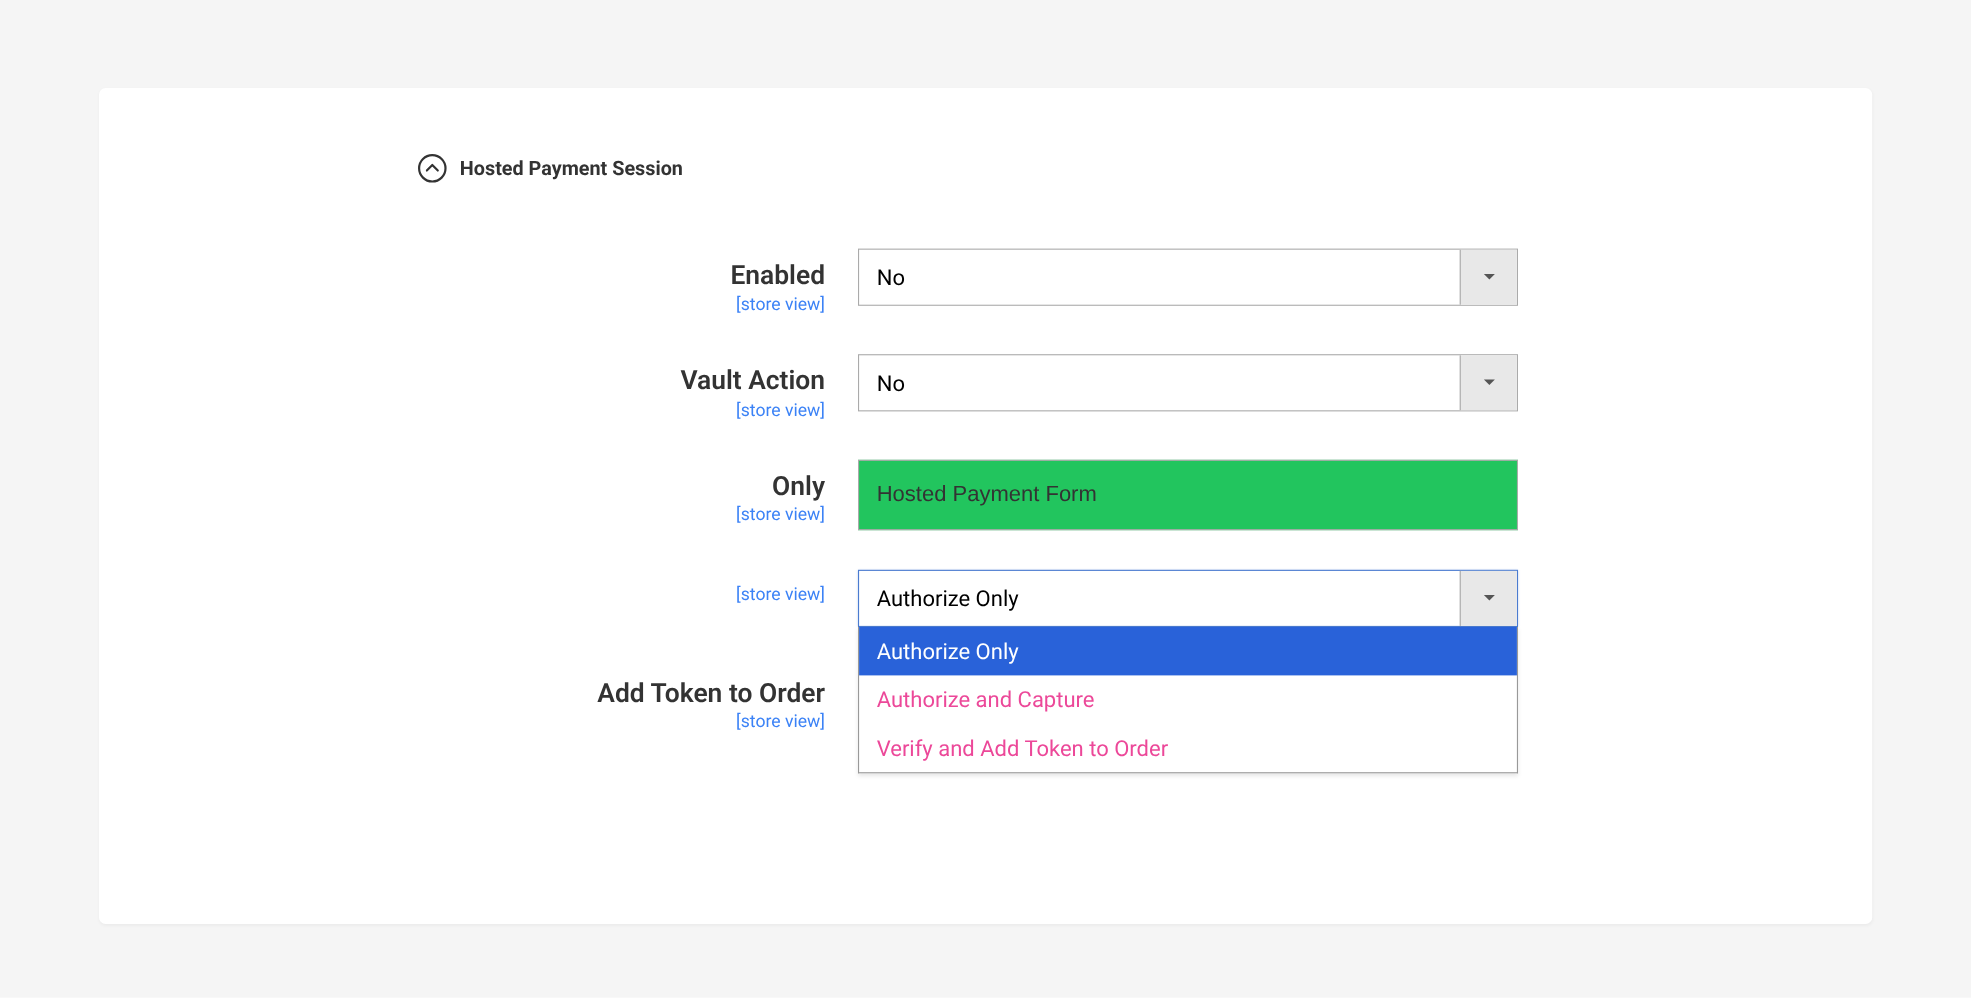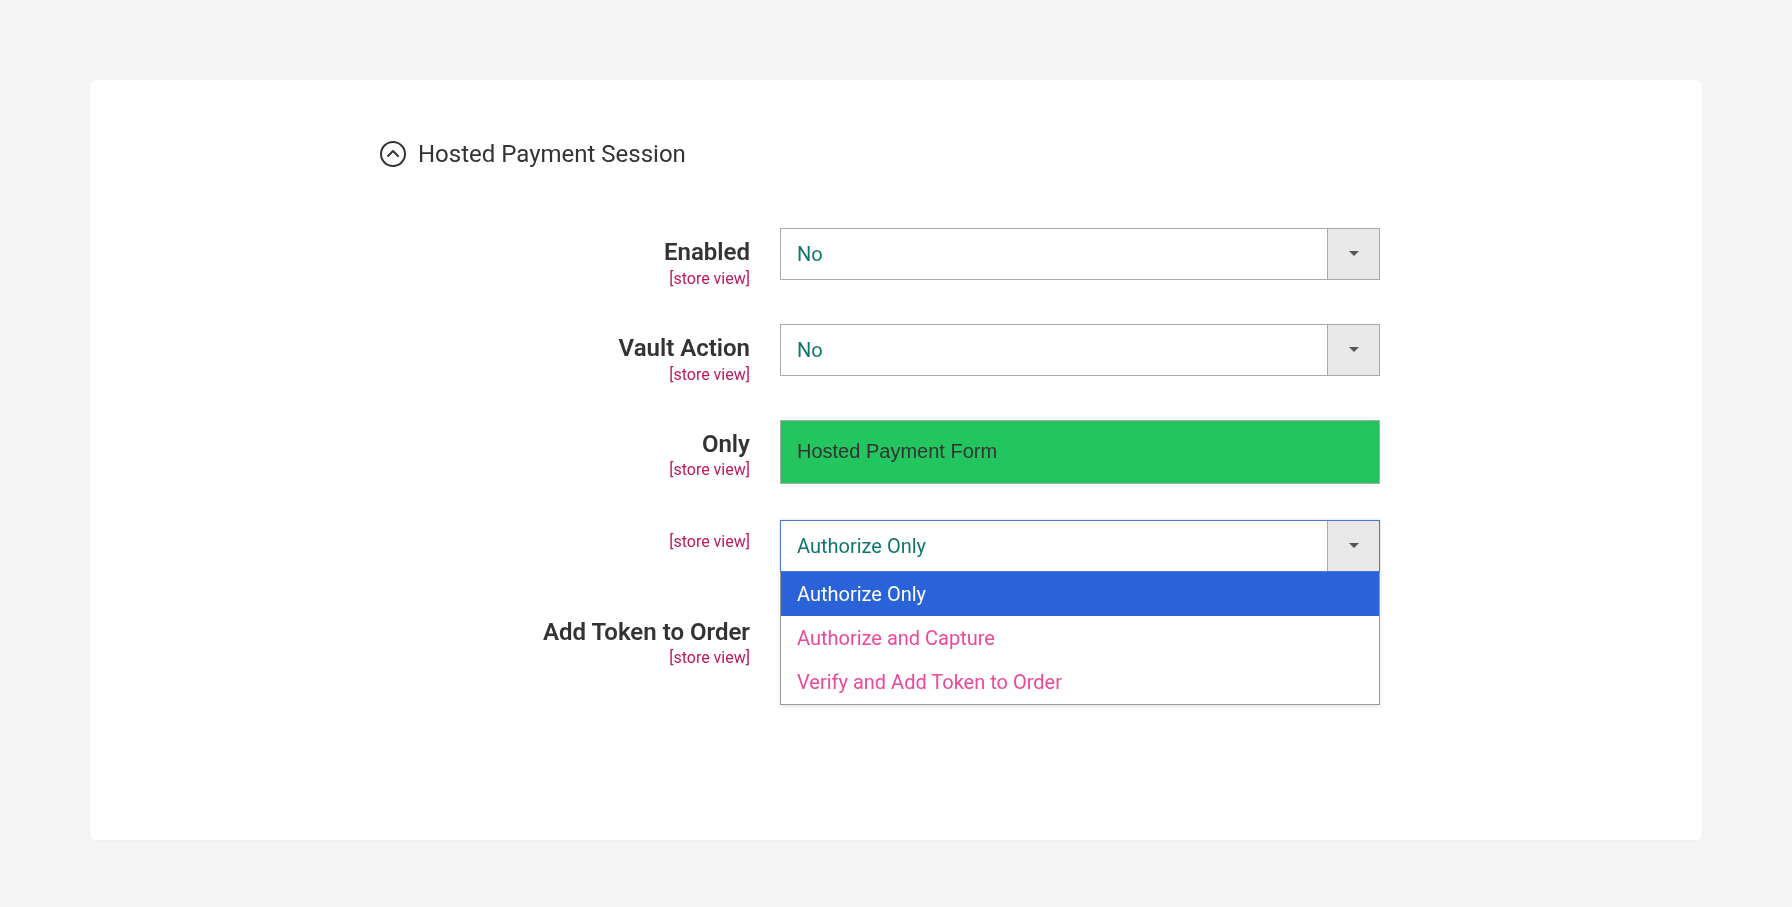--- a/index.html
+++ b/index.html
@@ -34,22 +34,22 @@
       display: flex;
       align-items: center;
       justify-content: center;
       flex-shrink: 0;
     }
     .collapse-icon svg {
       width: 12px;
       height: 12px;
     }
     .section-title {
-      font-size: 24px;
-      font-weight: 400;
+      font-size: 18px;
+      font-weight: 700;
       color: #333;
     }
     .form-row {
       display: flex;
       align-items: flex-start;
       margin-bottom: 36px;
     }
     .label-col {
       width: 650px;
       text-align: right;
@@ -58,21 +58,21 @@
     }
     .field-label {
       font-size: 24px;
       font-weight: 600;
       color: #333;
       display: block;
       line-height: 1.2;
     }
     .scope-label {
       font-size: 16px;
-      color: #be185d;
+      color: #3b82f6;
       display: block;
       margin-top: 2px;
     }
     .input-col {
       width: 600px;
       position: relative;
     }
     .select-box {
       width: 100%;
       height: 52px;
@@ -84,21 +84,21 @@
     .select-box.focused {
       border-color: #4a7bd0;
       box-shadow: 0 0 2px rgba(74,123,208,0.4);
     }
     .select-value {
       flex: 1;
       padding: 0 16px;
       display: flex;
       align-items: center;
       font-size: 20px;
-      color: #0f766e;
+      color: #000000;
     }
     .select-arrow {
       width: 52px;
       background: #e8e8e8;
       border-left: 1px solid #aaa;
       display: flex;
       align-items: center;
       justify-content: center;
     }
     .select-arrow svg {

